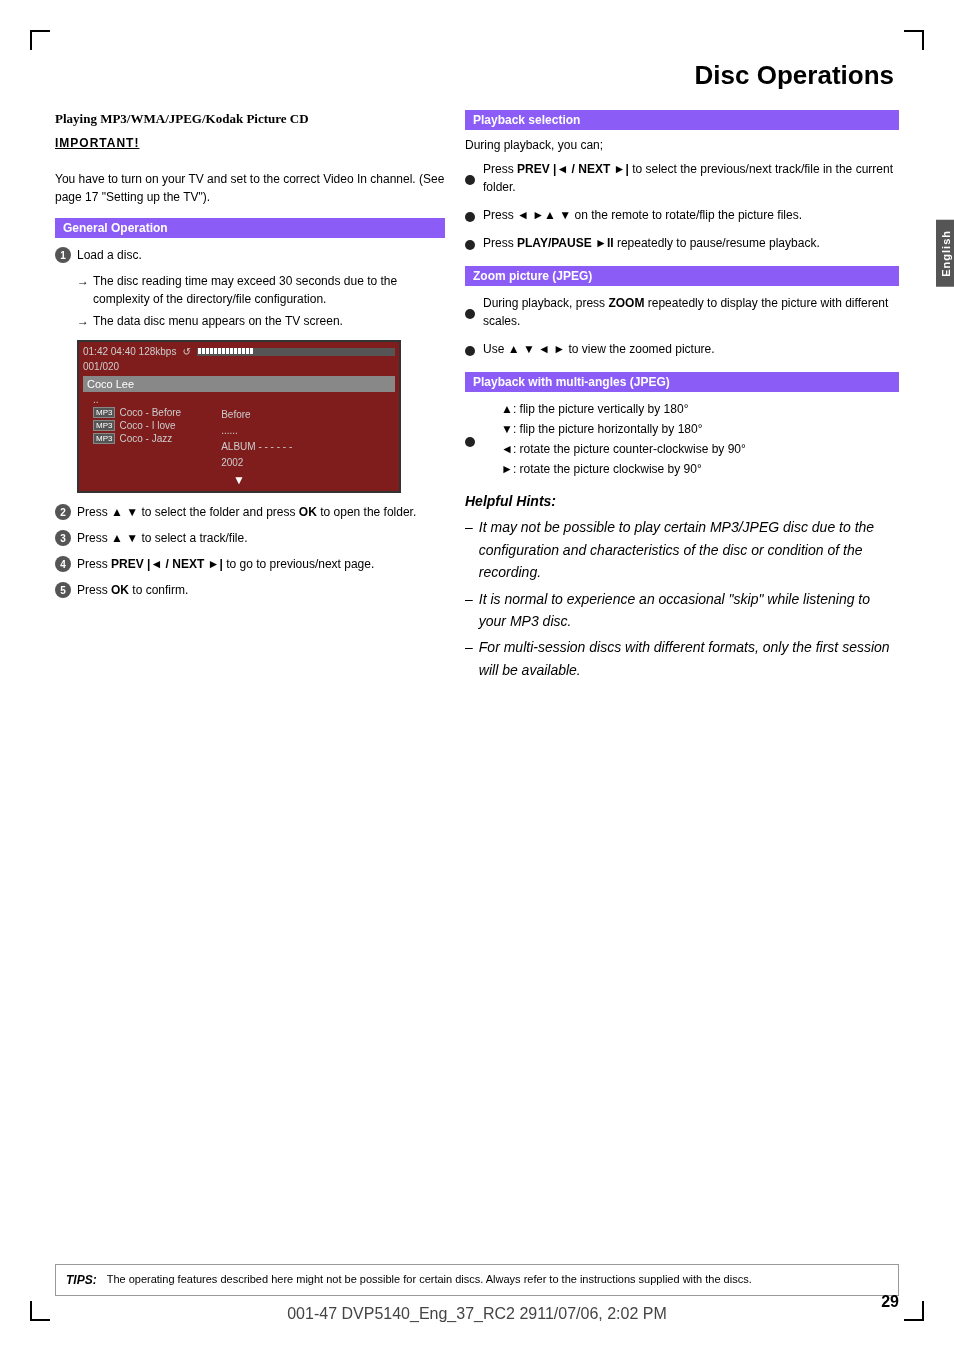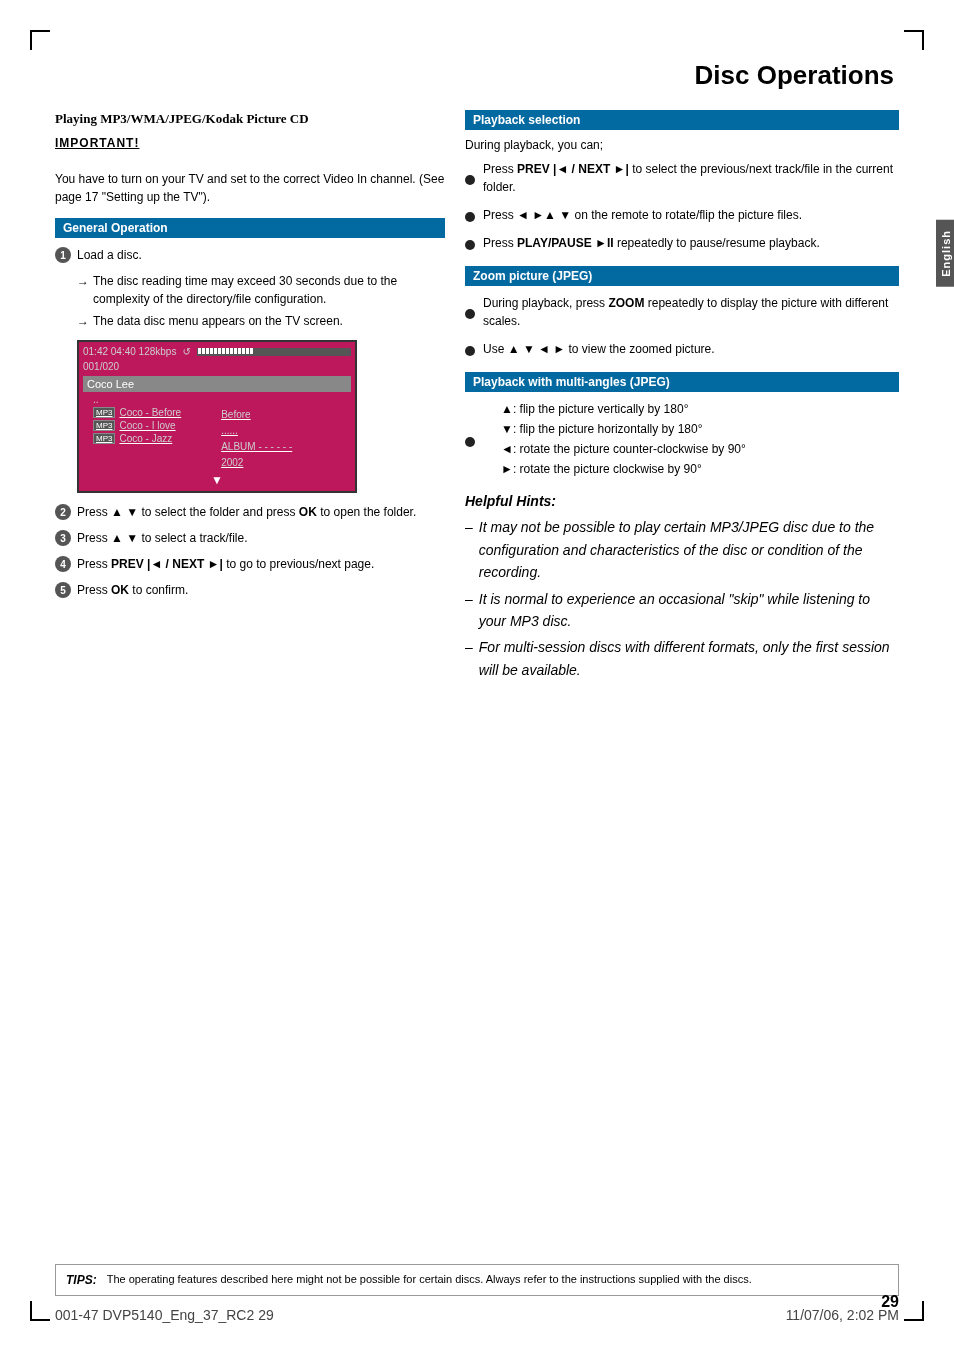--- a/index.html
+++ b/index.html
@@ -77,21 +77,21 @@
       max-width: 390px;
     }
 
     
     .right-column {
       flex: 1;
     }
 
     
     .section-header {
-      background: #0369a1;
+      background: #8b5cf6;
       color: #fff;
       font-size: 12px;
       font-weight: bold;
       padding: 3px 8px;
       margin-bottom: 8px;
     }
 
     
     .main-section-title {
       font-size: 13px;
@@ -157,26 +157,26 @@
 
     .arrow-symbol {
       margin-right: 4px;
       font-weight: bold;
       flex-shrink: 0;
     }
 
     
     .screen-mockup {
       border: 2px solid #333;
-      background: #be185d;
+      background: #7f1d1d;
       color: #fff;
       font-size: 11px;
       margin: 10px 0 10px 22px;
       padding: 4px;
-      width: 280px;
+      width: 324px;
     }
 
     .screen-top-bar {
       display: flex;
       align-items: center;
       gap: 6px;
       color: #ccc;
       font-size: 10px;
       margin-bottom: 4px;
     }
@@ -326,23 +326,23 @@
       line-height: 1.5;
     }
 
     
     .footer {
       position: absolute;
       bottom: 28px;
       left: 55px;
       right: 55px;
       display: flex;
-      justify-content: space-between;
+      justify-content: center;
       align-items: center;
-      font-size: 14px;
+      font-size: 16px;
       color: #444;
     }
 
     
     .page-number {
       position: absolute;
       bottom: 55px;
       right: 55px;
       font-size: 16px;
       font-weight: bold;
@@ -421,21 +421,21 @@
             </div>
           </div>
         </div>
         <div class="screen-track-num">001/020</div>
         <div class="screen-area">
           <div class="screen-highlight-row">Coco Lee</div>
           <div class="screen-file-list">
             <div class="screen-file-row">
               <span>..</span>
             </div>
-            <div style="display:flex; gap: 40px; text-decoration: underline;">
+            <div style="display:flex; gap: 40px;">
               <div>
                 <div class="screen-file-row">
                   <span class="mp3-badge">MP3</span>
                   <span>Coco - Before</span>
                 </div>
                 <div class="screen-file-row">
                   <span class="mp3-badge">MP3</span>
                   <span>Coco - I love</span>
                 </div>
                 <div class="screen-file-row">

